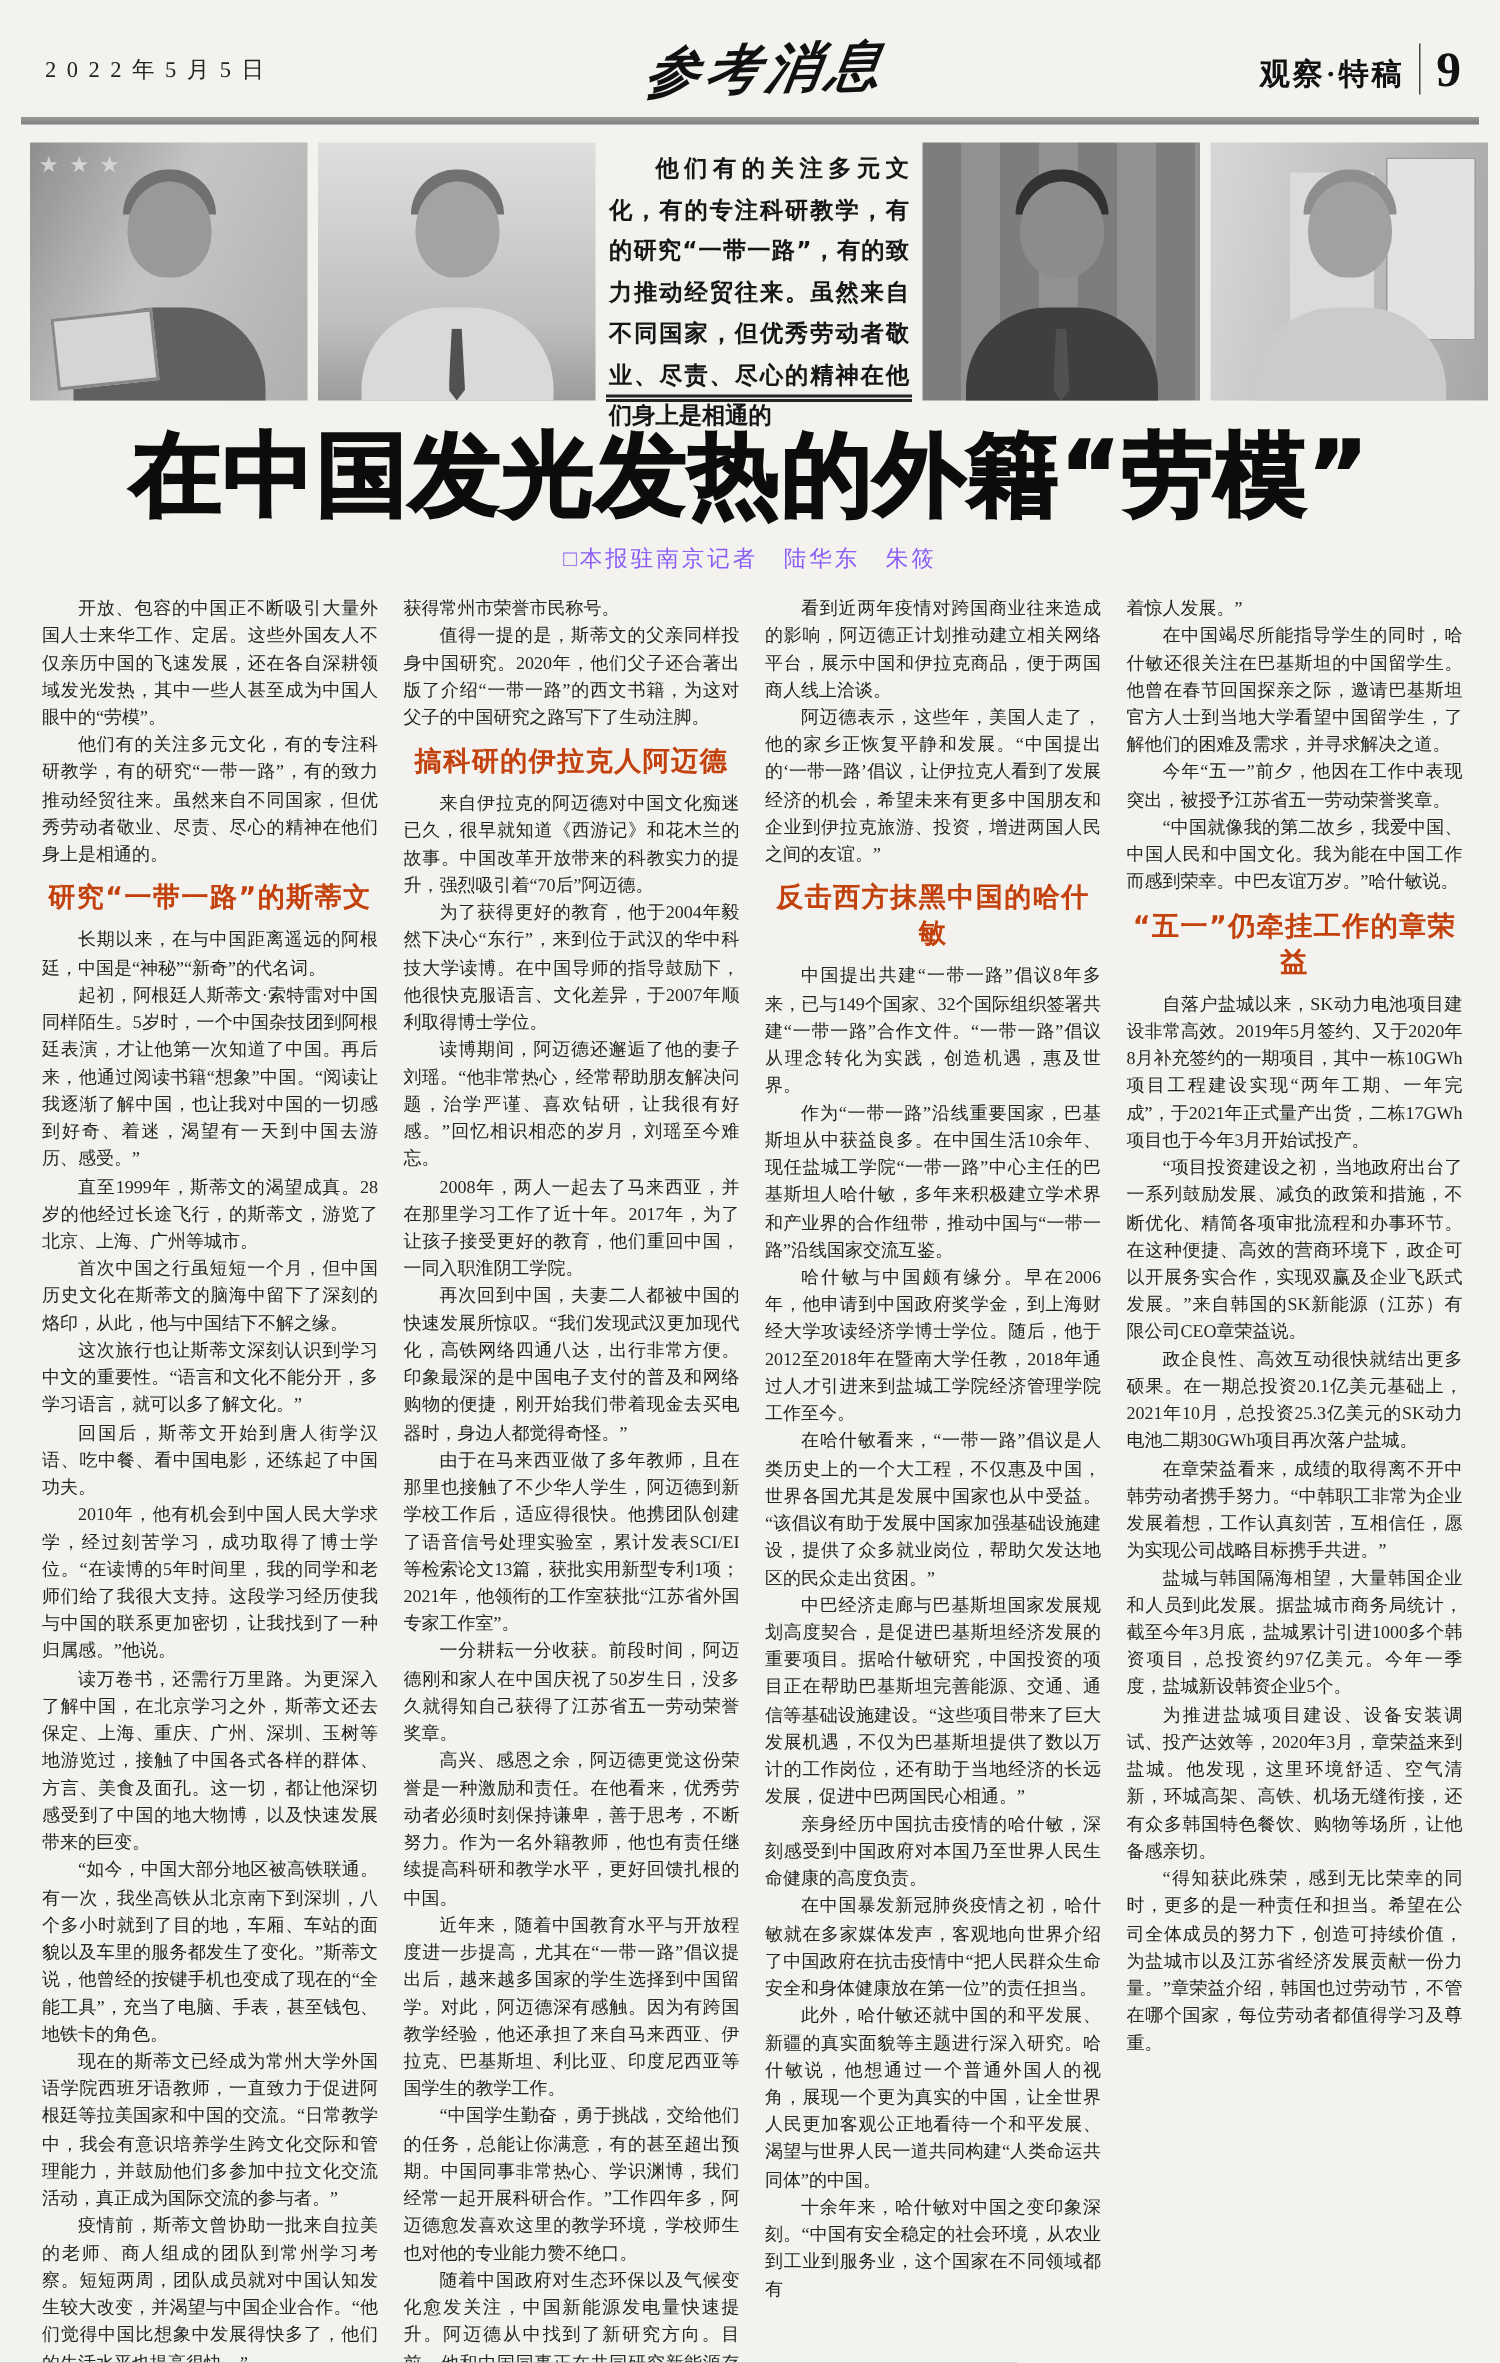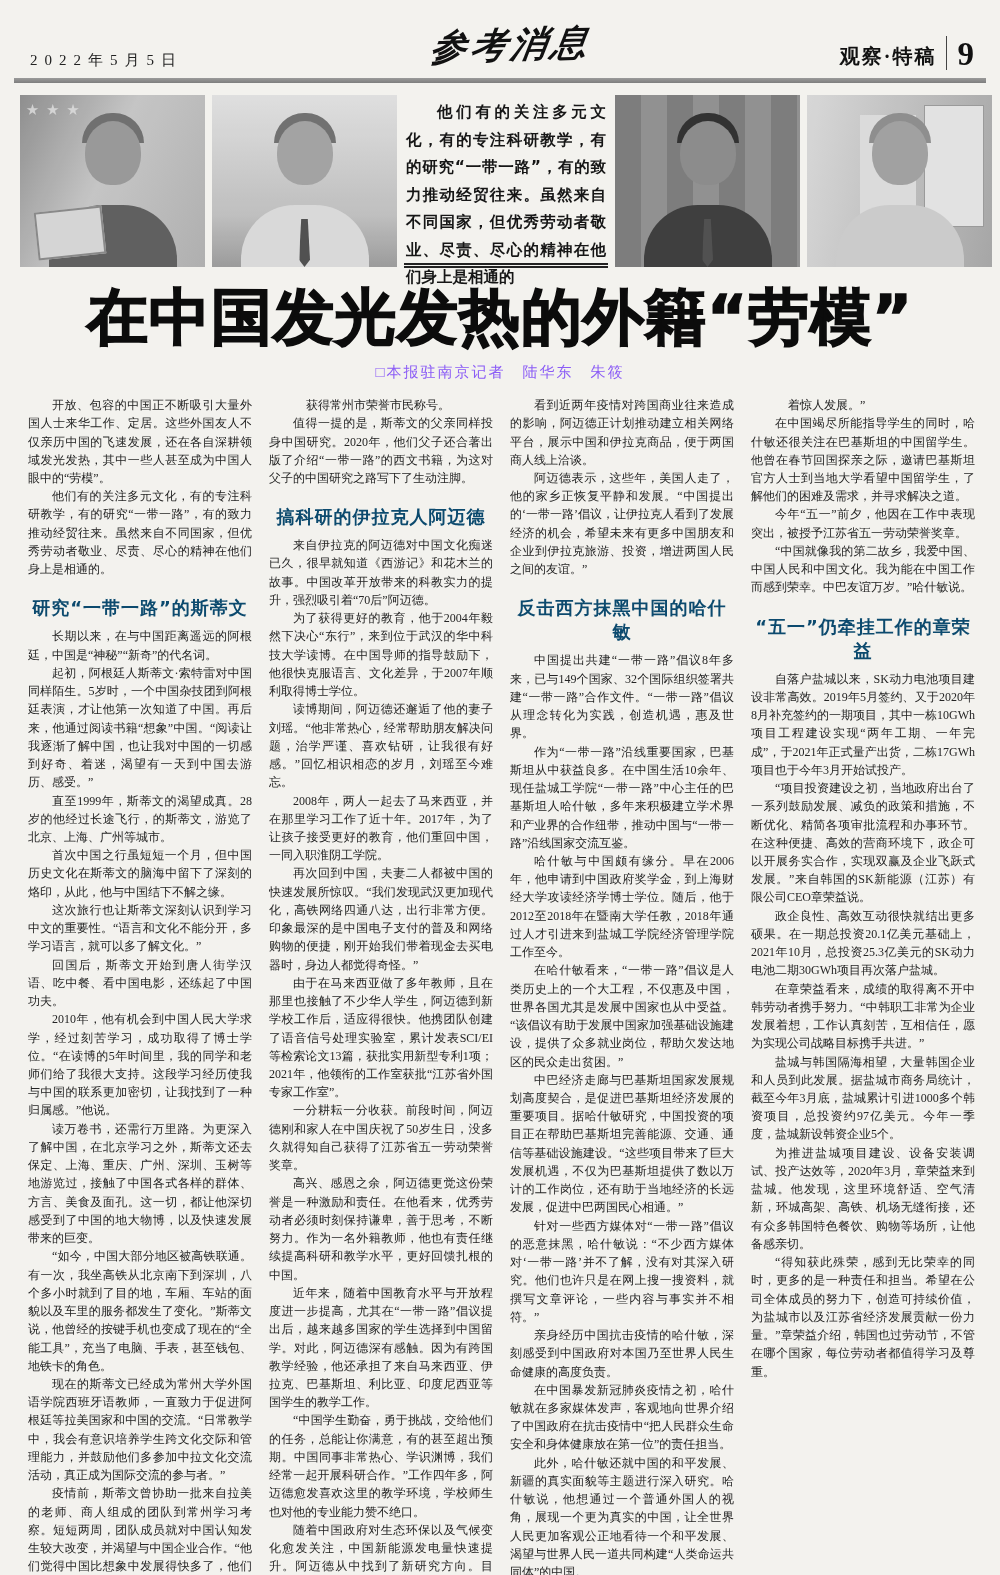--- a/index.html
+++ b/index.html
@@ -1,19 +1,19 @@
 <!DOCTYPE html>
 <html lang="zh"><head>
 <meta charset="utf-8">
 <style>
   html,body{margin:0;padding:0;background:#b9b8b4;}
   .page{position:relative;width:1000px;height:1575px;margin:0 auto;background:#f3f2ee;
         overflow:hidden;color:#1d1d1d;font-family:"Liberation Serif","DejaVu Serif",serif;}
   
-  .masthead-bar{display:flex;justify-content:space-between;align-items:flex-end;
+  .masthead-bar{display:flex;justify-content:space-between;align-items:center;
         padding:22px 26px 0 30px;height:48px;}
   .pub-date{font-size:15px;letter-spacing:7px;color:#222;}
   .masthead{font-size:36px;font-weight:bold;font-style:italic;color:#111;
         font-family:"DejaVu Serif",serif;transform:skewX(-10deg) rotate(-2deg);letter-spacing:4px;}
   .section-wrap{display:flex;align-items:flex-end;gap:10px;}
   .section-name{font-size:20px;font-weight:900;letter-spacing:2px;color:#111;}
   .page-no-divider{width:1px;height:34px;background:#444;}
   .page-no{font-size:33px;font-weight:bold;line-height:0.95;color:#111;}
   .header-rule{height:5px;background:linear-gradient(#9a9a9a,#7e7e7e);margin:8px 14px 0 14px;}
   
@@ -45,23 +45,23 @@
         color:#161616;border-bottom:5px double #222;height:164px;}
   
   .headline{margin:14px 10px 0 10px;text-align:center;font-family:"DejaVu Sans","Liberation Sans",sans-serif;
         font-size:61px;font-weight:900;letter-spacing:1px;color:#0c0c0c;line-height:1.05;
         -webkit-text-stroke:1.5px #0c0c0c;}
   .byline{text-align:center;font-size:15px;margin:14px 0 10px 0;color:#8b5cf6;letter-spacing:2px;}
   
   .columns{display:flex;gap:17px;padding:4px 25px 0 28px;height:1182px;overflow:hidden;}
   .col{flex:1 1 0;overflow:hidden;}
   .para{margin:0;font-size:12px;line-height:1.52;text-align:justify;text-indent:2em;color:#242424;}
-  .para.noindent{text-indent:0;margin-left:37px;}
-  .subhead{margin:18px 0 7px 0;text-align:center;font-family:"DejaVu Sans","Liberation Sans",sans-serif;
-        font-size:18px;font-weight:900;letter-spacing:1px;color:#0c4a6e;}
+  .para.noindent{text-indent:0;}
+  .subhead{margin:8px 0 7px 0;text-align:center;font-family:"DejaVu Sans","Liberation Sans",sans-serif;
+        font-size:18px;font-weight:900;letter-spacing:1px;color:#c2410c;}
 </style>
 </head>
 <body>
 
 <div class="page">
 
   <div class="masthead-bar">
     <div class="pub-date">2022年5月5日</div>
     <div class="masthead">参考消息</div>
     <div class="section-wrap">
@@ -139,21 +139,20 @@
       </div>
       <div class="col">
         <p class="para">看到近两年疫情对跨国商业往来造成的影响，阿迈德正计划推动建立相关网络平台，展示中国和伊拉克商品，便于两国商人线上洽谈。</p>
         <p class="para">阿迈德表示，这些年，美国人走了，他的家乡正恢复平静和发展。“中国提出的‘一带一路’倡议，让伊拉克人看到了发展经济的机会，希望未来有更多中国朋友和企业到伊拉克旅游、投资，增进两国人民之间的友谊。”</p>
         <h3 class="subhead">反击西方抹黑中国的哈什敏</h3>
         <p class="para">中国提出共建“一带一路”倡议8年多来，已与149个国家、32个国际组织签署共建“一带一路”合作文件。“一带一路”倡议从理念转化为实践，创造机遇，惠及世界。</p>
         <p class="para">作为“一带一路”沿线重要国家，巴基斯坦从中获益良多。在中国生活10余年、现任盐城工学院“一带一路”中心主任的巴基斯坦人哈什敏，多年来积极建立学术界和产业界的合作纽带，推动中国与“一带一路”沿线国家交流互鉴。</p>
         <p class="para">哈什敏与中国颇有缘分。早在2006年，他申请到中国政府奖学金，到上海财经大学攻读经济学博士学位。随后，他于2012至2018年在暨南大学任教，2018年通过人才引进来到盐城工学院经济管理学院工作至今。</p>
         <p class="para">在哈什敏看来，“一带一路”倡议是人类历史上的一个大工程，不仅惠及中国，世界各国尤其是发展中国家也从中受益。“该倡议有助于发展中国家加强基础设施建设，提供了众多就业岗位，帮助欠发达地区的民众走出贫困。”</p>
         <p class="para">中巴经济走廊与巴基斯坦国家发展规划高度契合，是促进巴基斯坦经济发展的重要项目。据哈什敏研究，中国投资的项目正在帮助巴基斯坦完善能源、交通、通信等基础设施建设。“这些项目带来了巨大发展机遇，不仅为巴基斯坦提供了数以万计的工作岗位，还有助于当地经济的长远发展，促进中巴两国民心相通。”</p>
-        <p class="para">针对一些西方媒体对“一带一路”倡议的恶意抹黑，哈什敏说：“不少西方媒体对‘一带一路’并不了解，没有对其深入研究。他们也许只是在网上搜一搜资料，就撰写文章评论，一些内容与事实并不相符。”</p>
         <p class="para">亲身经历中国抗击疫情的哈什敏，深刻感受到中国政府对本国乃至世界人民生命健康的高度负责。</p>
         <p class="para">在中国暴发新冠肺炎疫情之初，哈什敏就在多家媒体发声，客观地向世界介绍了中国政府在抗击疫情中“把人民群众生命安全和身体健康放在第一位”的责任担当。</p>
         <p class="para">此外，哈什敏还就中国的和平发展、新疆的真实面貌等主题进行深入研究。哈什敏说，他想通过一个普通外国人的视角，展现一个更为真实的中国，让全世界人民更加客观公正地看待一个和平发展、渴望与世界人民一道共同构建“人类命运共同体”的中国。</p>
         <p class="para">十余年来，哈什敏对中国之变印象深刻。“中国有安全稳定的社会环境，从农业到工业到服务业，这个国家在不同领域都有</p>
       </div>
       <div class="col">
         <p class="para noindent">着惊人发展。”</p>
         <p class="para">在中国竭尽所能指导学生的同时，哈什敏还很关注在巴基斯坦的中国留学生。他曾在春节回国探亲之际，邀请巴基斯坦官方人士到当地大学看望中国留学生，了解他们的困难及需求，并寻求解决之道。</p>
         <p class="para">今年“五一”前夕，他因在工作中表现突出，被授予江苏省五一劳动荣誉奖章。</p>
         <p class="para">“中国就像我的第二故乡，我爱中国、中国人民和中国文化。我为能在中国工作而感到荣幸。中巴友谊万岁。”哈什敏说。</p>

